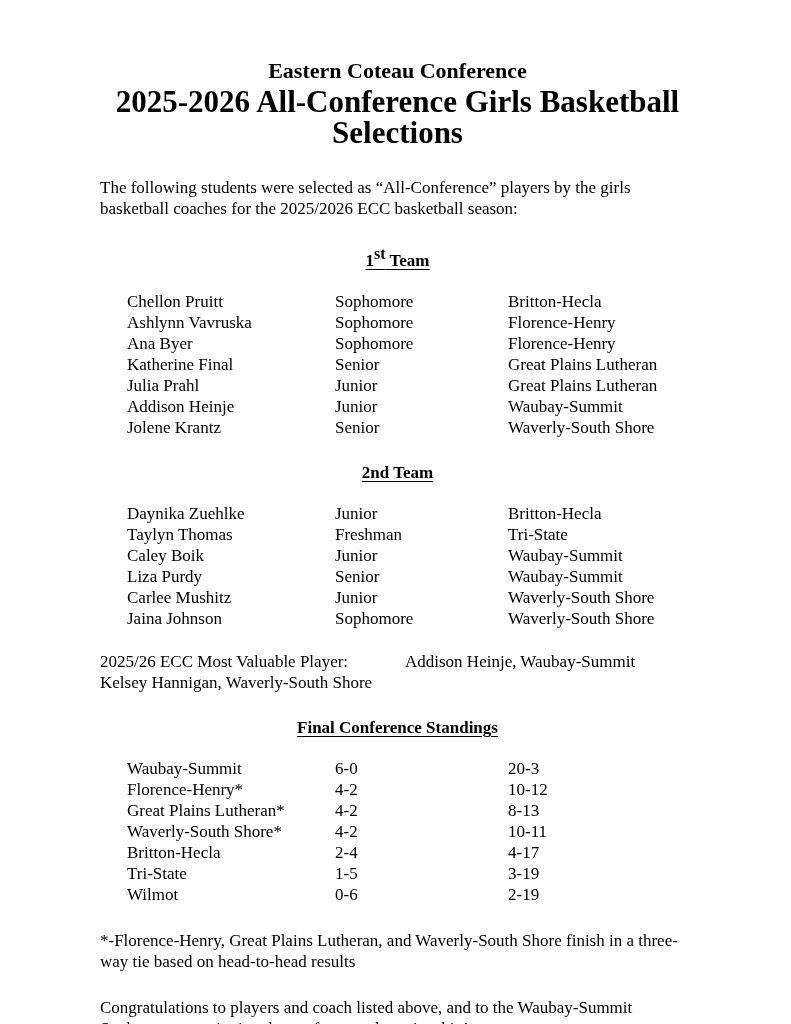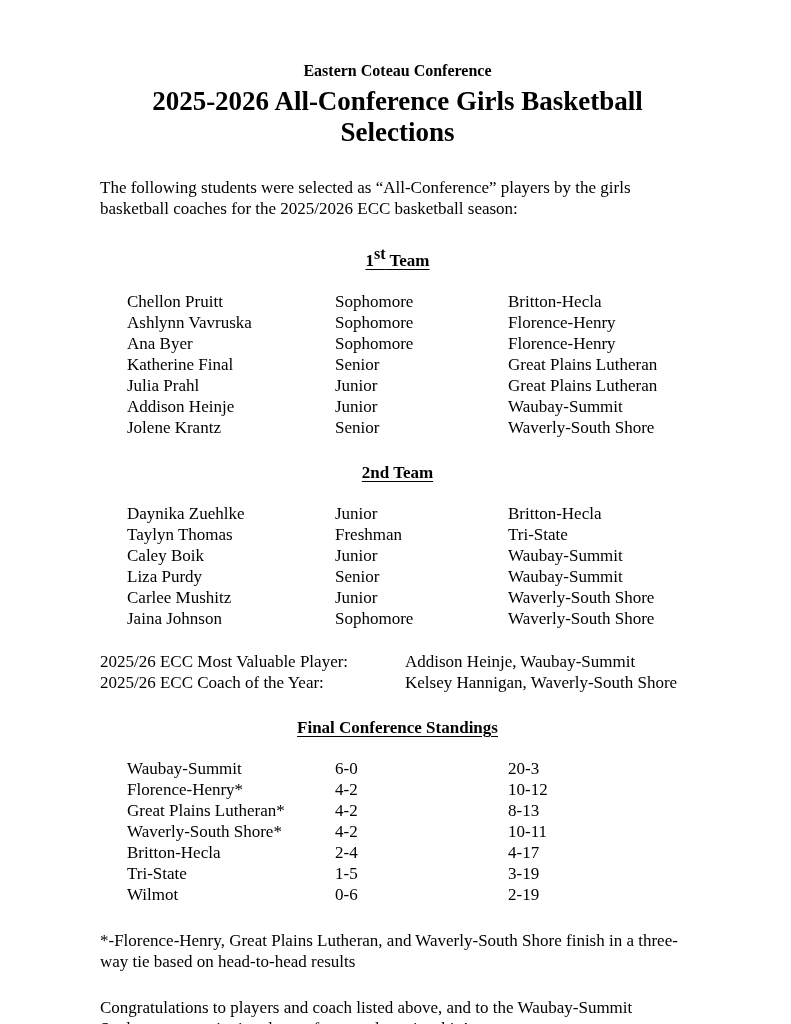--- a/index.html
+++ b/index.html
@@ -9,22 +9,22 @@
     height: 1024px;
     padding: 56px 96px 40px 100px;
     font-family: "Liberation Serif", "DejaVu Serif", serif;
     font-size: 17px;
     line-height: 21px;
     color: #000000;
     overflow: hidden;
     background: #ffffff;
   }
   .title { text-align: center; font-weight: bold; }
-  .title-line1 { font-size: 16px; line-height: 30px; }
-  .title-line2 { font-size: 27px; line-height: 31px; }
+  .title-line1 { font-size: 22px; line-height: 30px; }
+  .title-line2 { font-size: 31px; line-height: 31px; }
   .intro { margin-top: 29px; }
   .section-heading { text-align: center; font-weight: bold; margin-top: 24px; }
   .section-heading .u { text-decoration: underline; text-underline-offset: 3px; }
   .section-heading sup { font-size: 16px; text-align: right; }
   .team-table { margin-top: 20px; padding-left: 27px; }
   .trow { display: flex; align-items: center; }
   .c-name  { width: 208px; flex: none; }
   .c-grade { width: 173px; flex: none; }
   .c-school { flex: 1; }
   .awards { margin-top: 22px; }
@@ -123,21 +123,20 @@
       <span class="c-school">Waverly-South Shore</span>
     </div>
   </div>
 
   <div class="awards">
     <div class="award-row">
       <span class="award-label">2025/26 ECC Most Valuable Player:</span>
       <span class="award-value">Addison Heinje, Waubay-Summit</span>
     </div>
     <div class="award-row">
-      <span class="award-label">2025/26 ECC Coach of the Year:</span>
       <span class="award-value">Kelsey Hannigan, Waverly-South Shore</span>
     </div>
   </div>
 
   <div class="section-heading">
     <span class="u">Final Conference Standings</span>
   </div>
 
   <div class="standings-table">
     <div class="trow">

